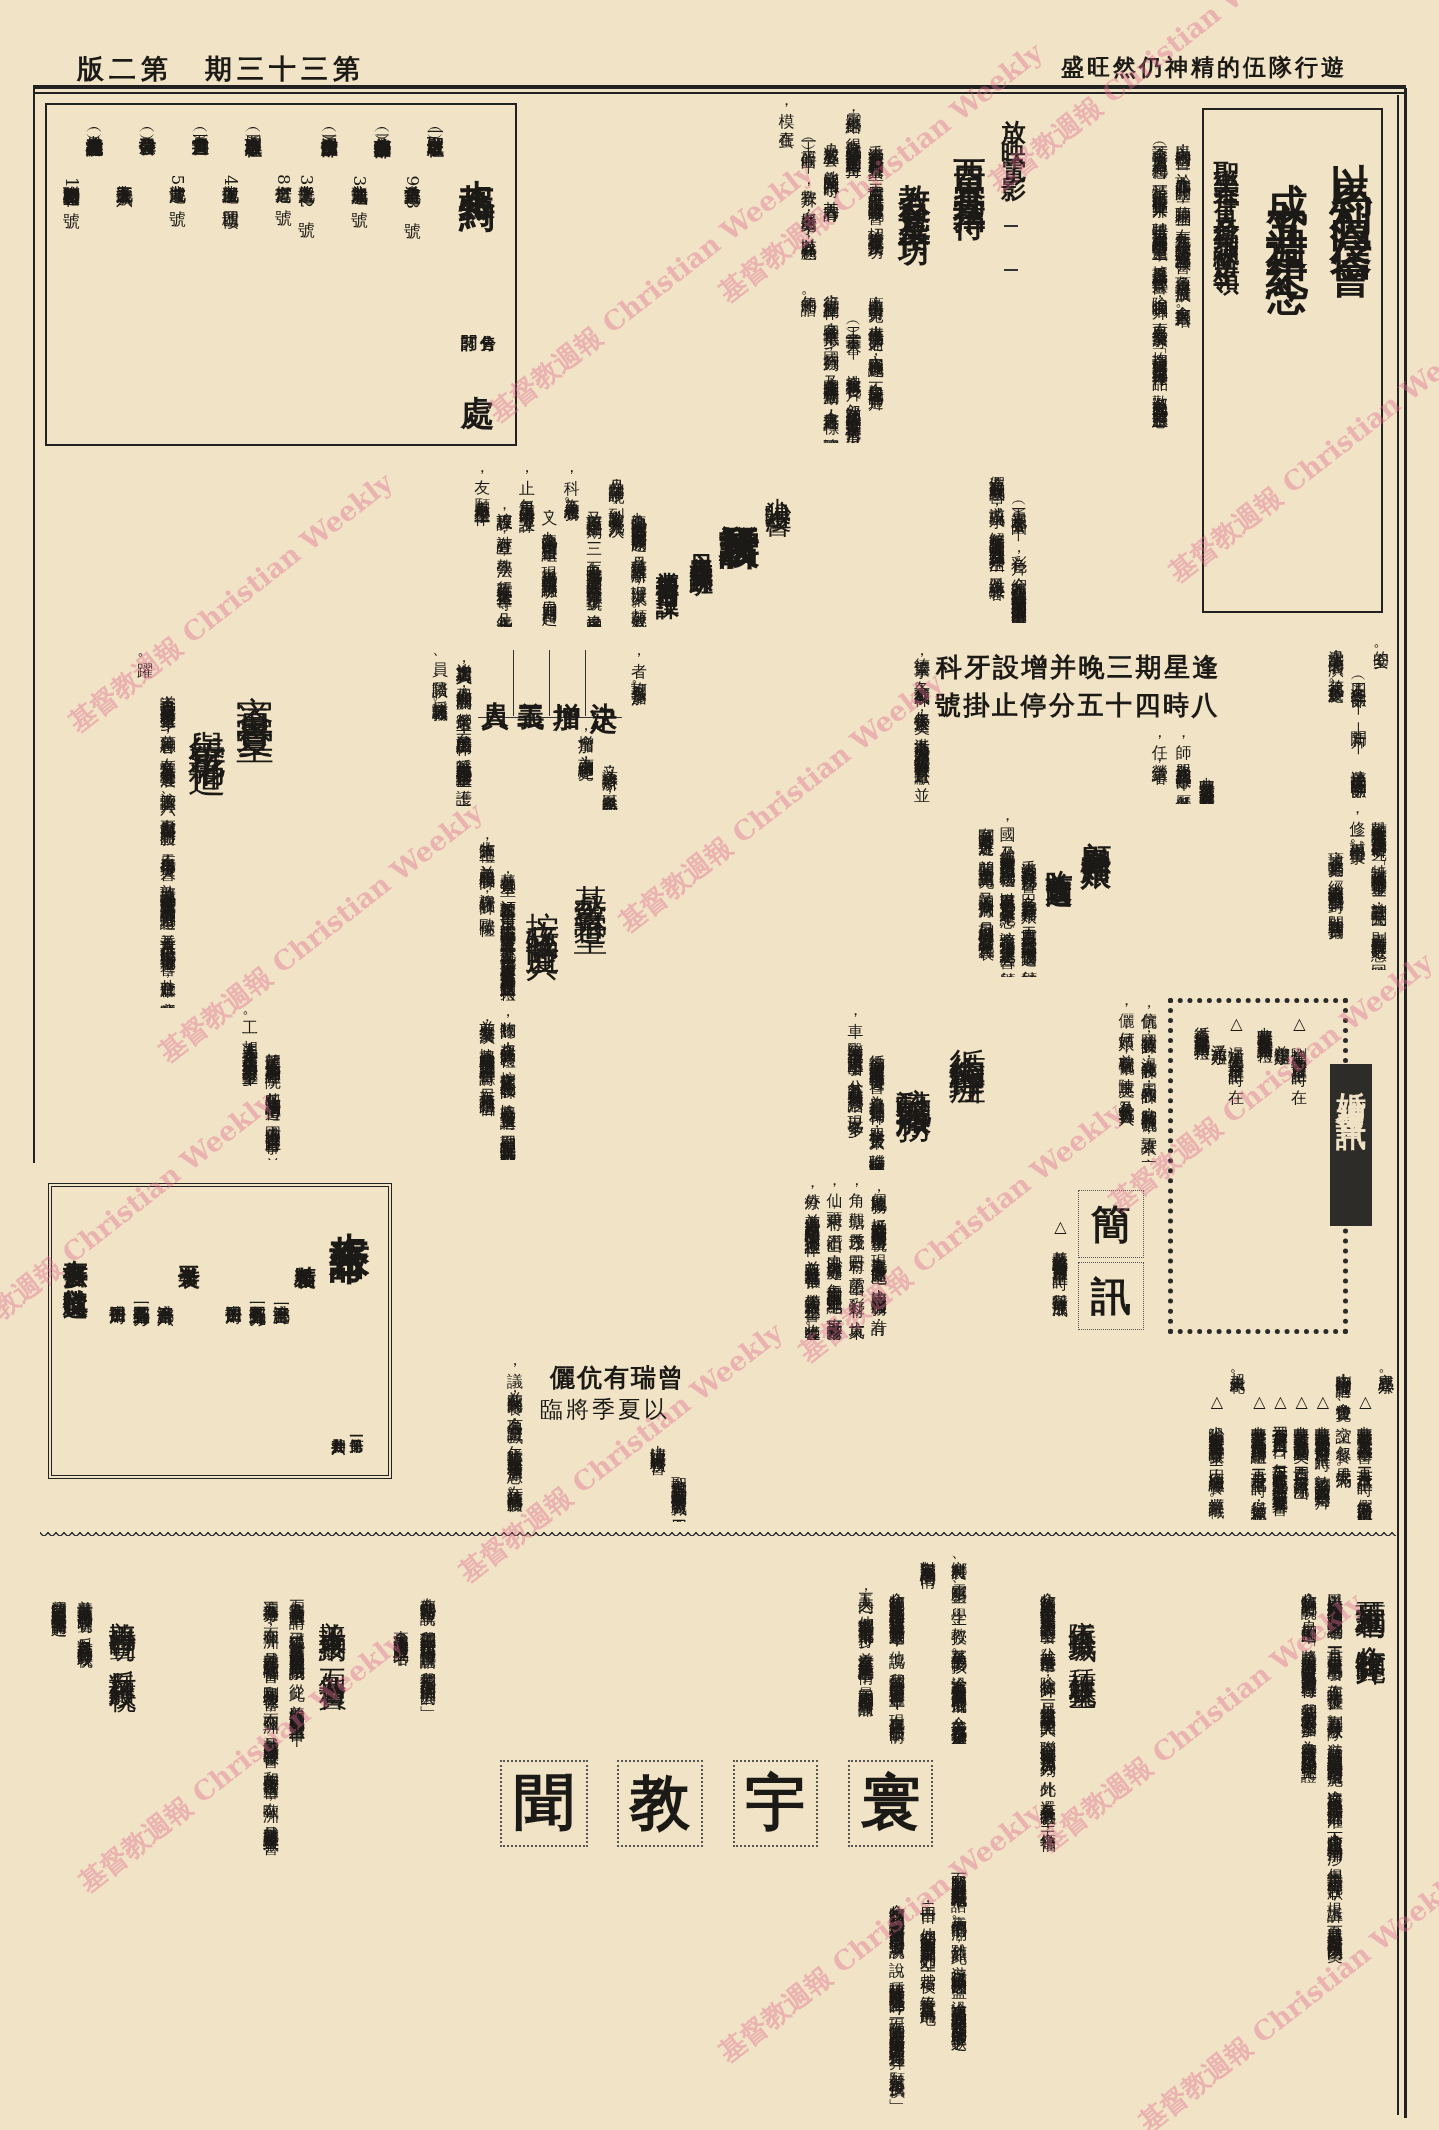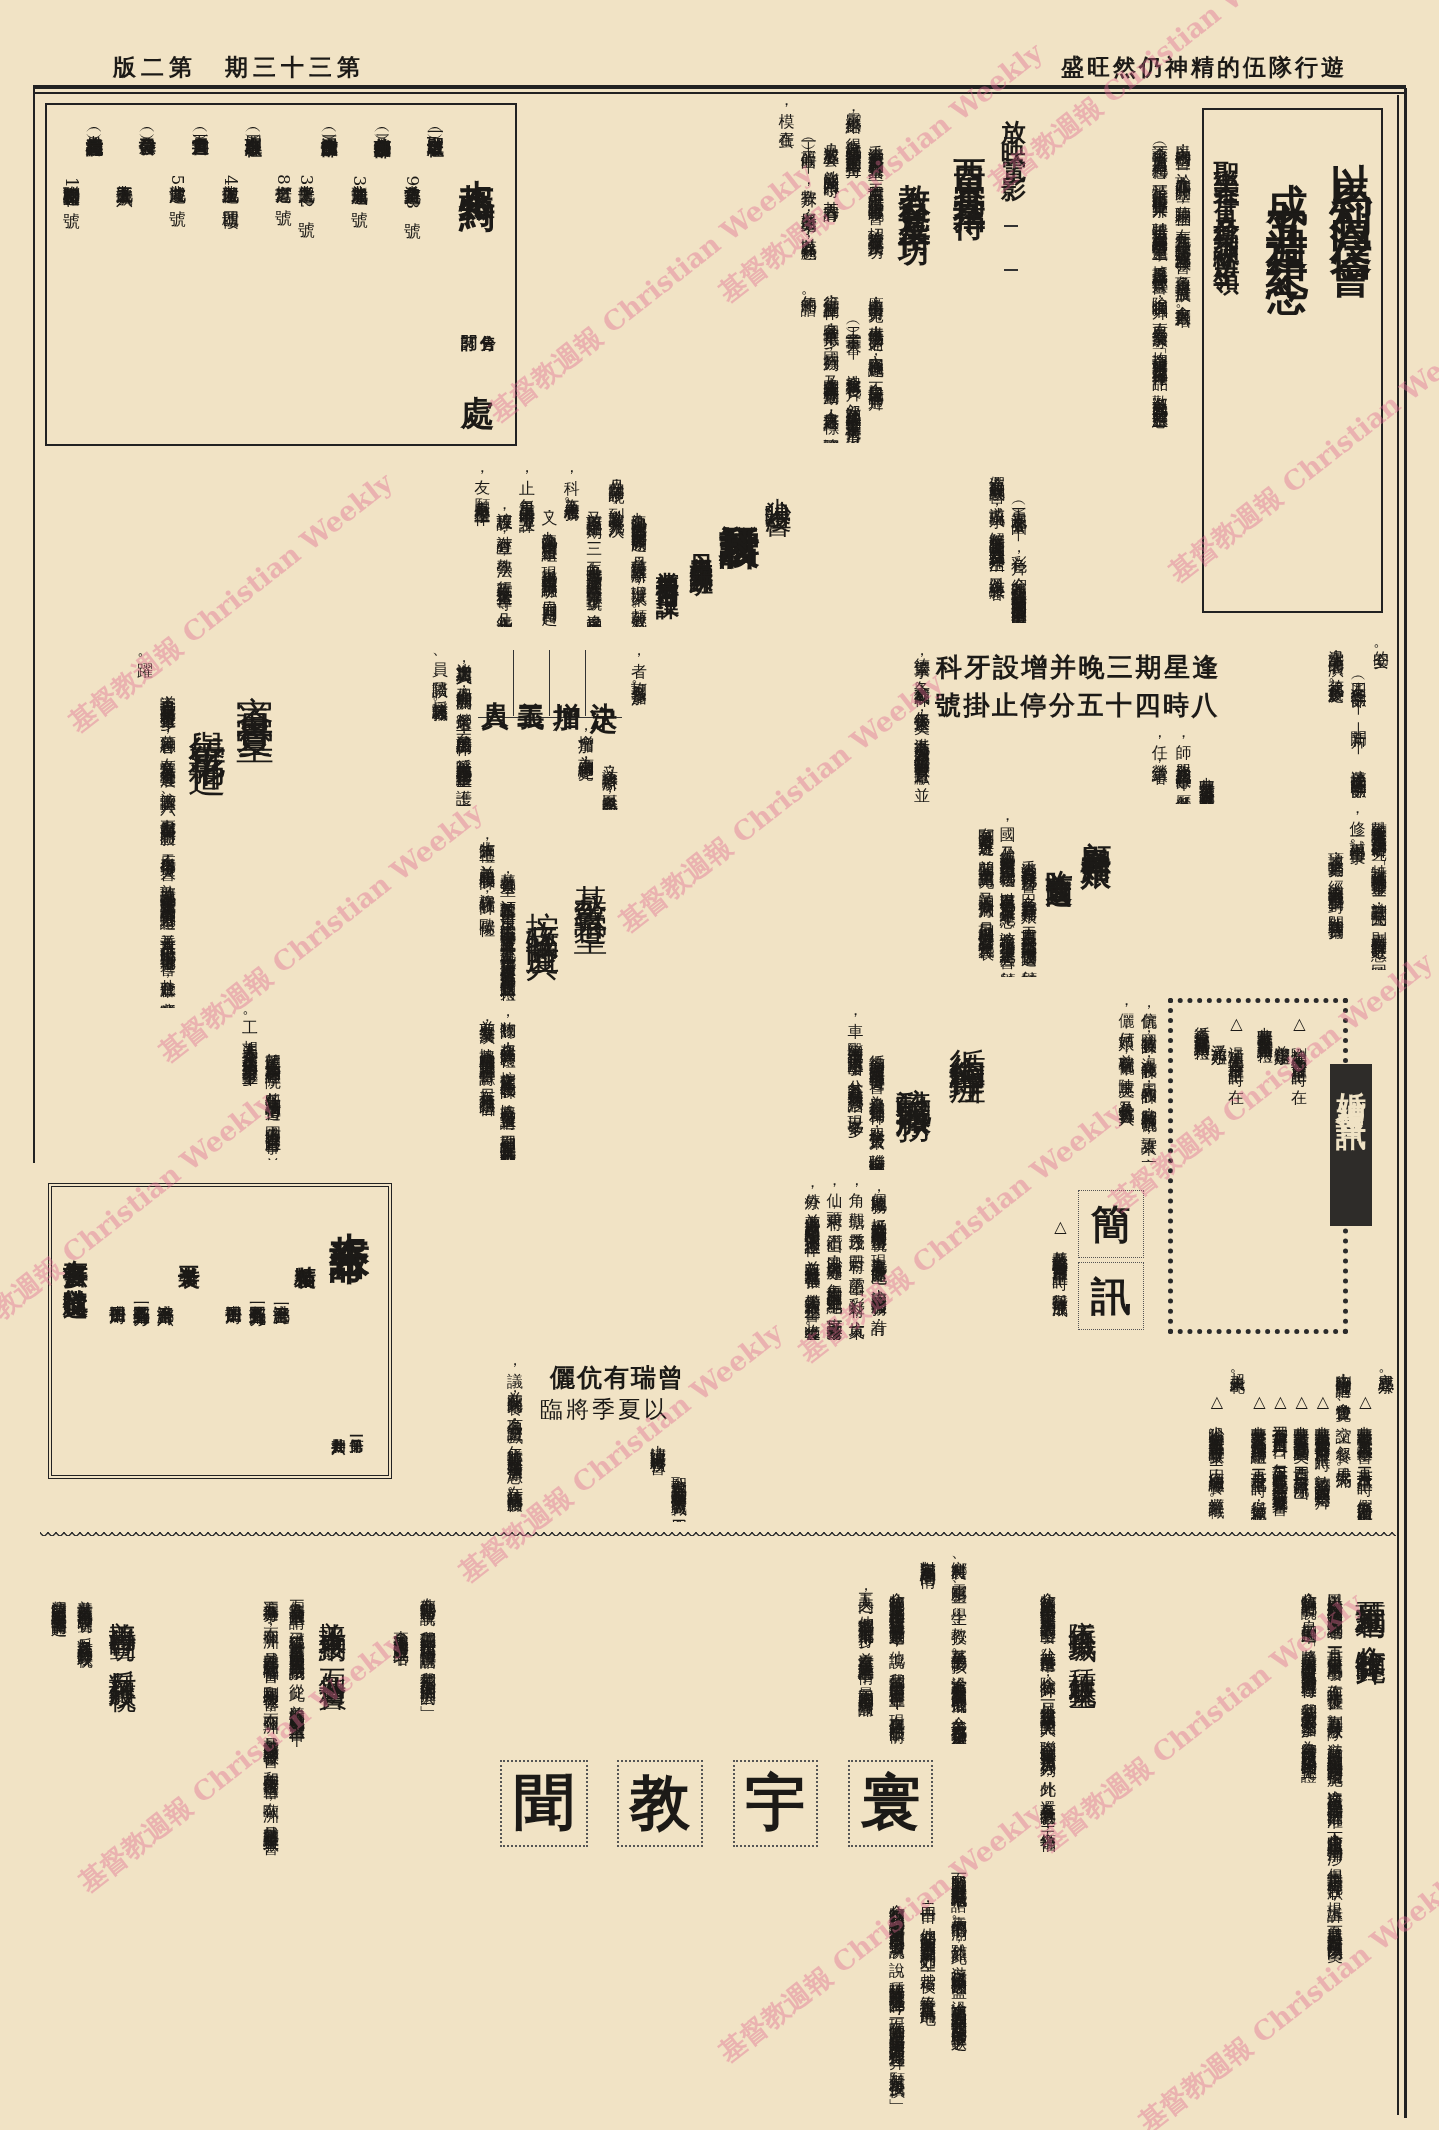--- a/index.html
+++ b/index.html
@@ -29,21 +29,21 @@
 .wed-col{display:block;line-height:17px;white-space:nowrap;}
 .wed-when{margin-top:6px;}
 .wed-bride{display:block;line-height:17px;padding-top:18px;white-space:nowrap;}
 .lbl{position:absolute;writing-mode:vertical-rl;font-weight:bold;font-size:27px;line-height:1;letter-spacing:2px;display:flex;align-items:center;justify-content:center;}
 </style>
 </head>
 <body>
 
 <div id="page">
 
-  <div class="hz" style="left:80px;top:55px;width:285px;height:28px;font-size:23px;letter-spacing:5px;text-align:right;">第三十三期　第二版</div>
+  <div class="hz" style="left:80px;top:55px;width:285px;height:28px;font-size:27px;letter-spacing:5px;text-align:right;">第三十三期　第二版</div>
   <div class="hz" style="left:1012px;top:55px;width:335px;height:28px;font-size:23px;letter-spacing:3px;text-align:right;">遊行隊伍的精神仍然旺盛</div>
   <div class="rule" style="left:33px;top:85px;width:1373px;height:4px;"></div>
   <div class="rule" style="left:33px;top:92px;width:1373px;height:1.5px;"></div>
 
   <div class="rule" style="left:1404px;top:88px;width:3px;height:2030px;"></div>
   <div class="rule" style="left:1397px;top:95px;width:1.5px;height:2020px;"></div>
   <div class="rule" style="left:33px;top:88px;width:2px;height:1075px;"></div>
 
   <div class="box" style="left:1202px;top:108px;width:181px;height:505px;"></div>
   <div class="hd" style="left:1326px;top:130px;width:46px;height:410px;font-size:42px;letter-spacing:15px;">以馬利內浸信會</div>

